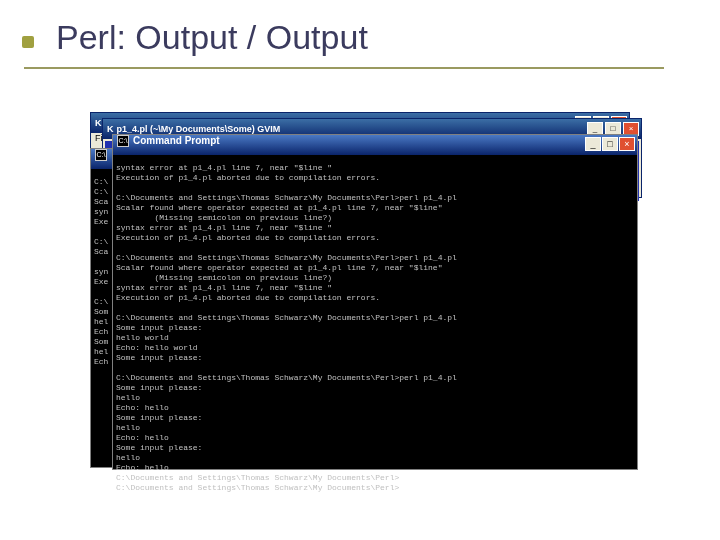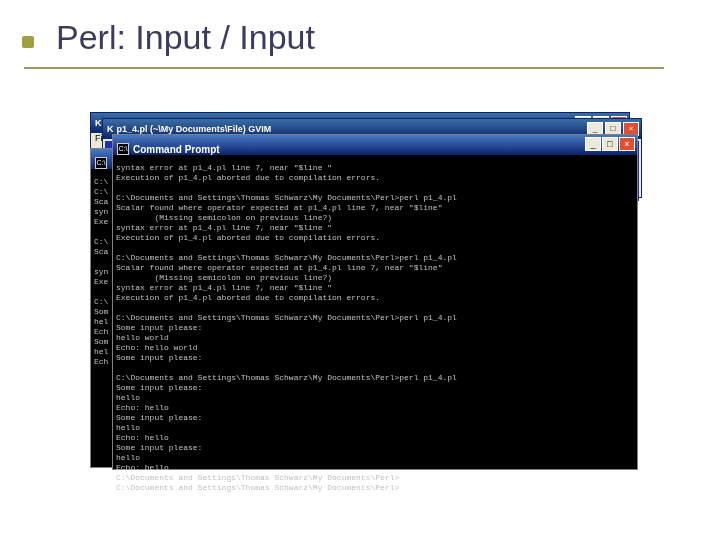--- a/index.html
+++ b/index.html
@@ -78,21 +78,21 @@
   
   .cmdwin {
     position: absolute;
     background: #000;
     border: 1px solid #808080;
   }
   .cmdwin .titlebar {
     height: 20px;
     background: linear-gradient(#4a79c4, #0a246a);
     display: flex;
-    align-items: flex-end;
+    align-items: flex-start;
     padding: 0 3px 0 4px;
     gap: 4px;
     position: relative;
   }
   .cmdwin .titlebar .cmd-icon {
     width: 12px; height: 12px;
     background: #000;
     border: 1px solid #ccc;
     font-size: 7px;
     color: #fff;
@@ -134,21 +134,21 @@
     padding: 8px 3px;
     white-space: pre;
     overflow: hidden;
   }
 </style>
 </head>
 <body>
 
 <div class="slide-header">
   <span class="slide-bullet"></span>
-  <div class="slide-title">Perl: Input / Input</div>
+  <div class="slide-title">Perl: Output / Output</div>
   <div class="header-rule"></div>
 </div>
 
 <div class="stage">
 
   <div class="bgwin" style="left:0;top:0;width:540px;height:64px;">
     <div class="tb">
       <div style="position:absolute;left:4px;color:#fff;font-size:9px;font-weight:bold;display:flex;gap:3px;">
         <span>K</span>
       </div>
@@ -158,21 +158,21 @@
     </div>
     <div class="menubar">
       <span>File</span>
     </div>
   </div>
 
   <div class="bgwin" style="left:12px;top:6px;width:540px;height:80px;">
     <div class="tb">
       <div style="position:absolute;left:4px;color:#fff;font-size:9px;font-weight:bold;display:flex;gap:3px;white-space:nowrap;">
         <span>K</span>
-        <span>p1_4.pl (~\My Documents\File)  GVIM</span>
+        <span>p1_4.pl (~\My Documents\Some)  GVIM</span>
       </div>
       <div class="winbtn">_</div>
       <div class="winbtn">□</div>
       <div class="winbtn close">×</div>
     </div>
     <div class="bluearea"></div>
   </div>
 
   <div class="cmdwin" style="left:0px;top:36px;width:520px;height:320px;">
     <div class="titlebar">

